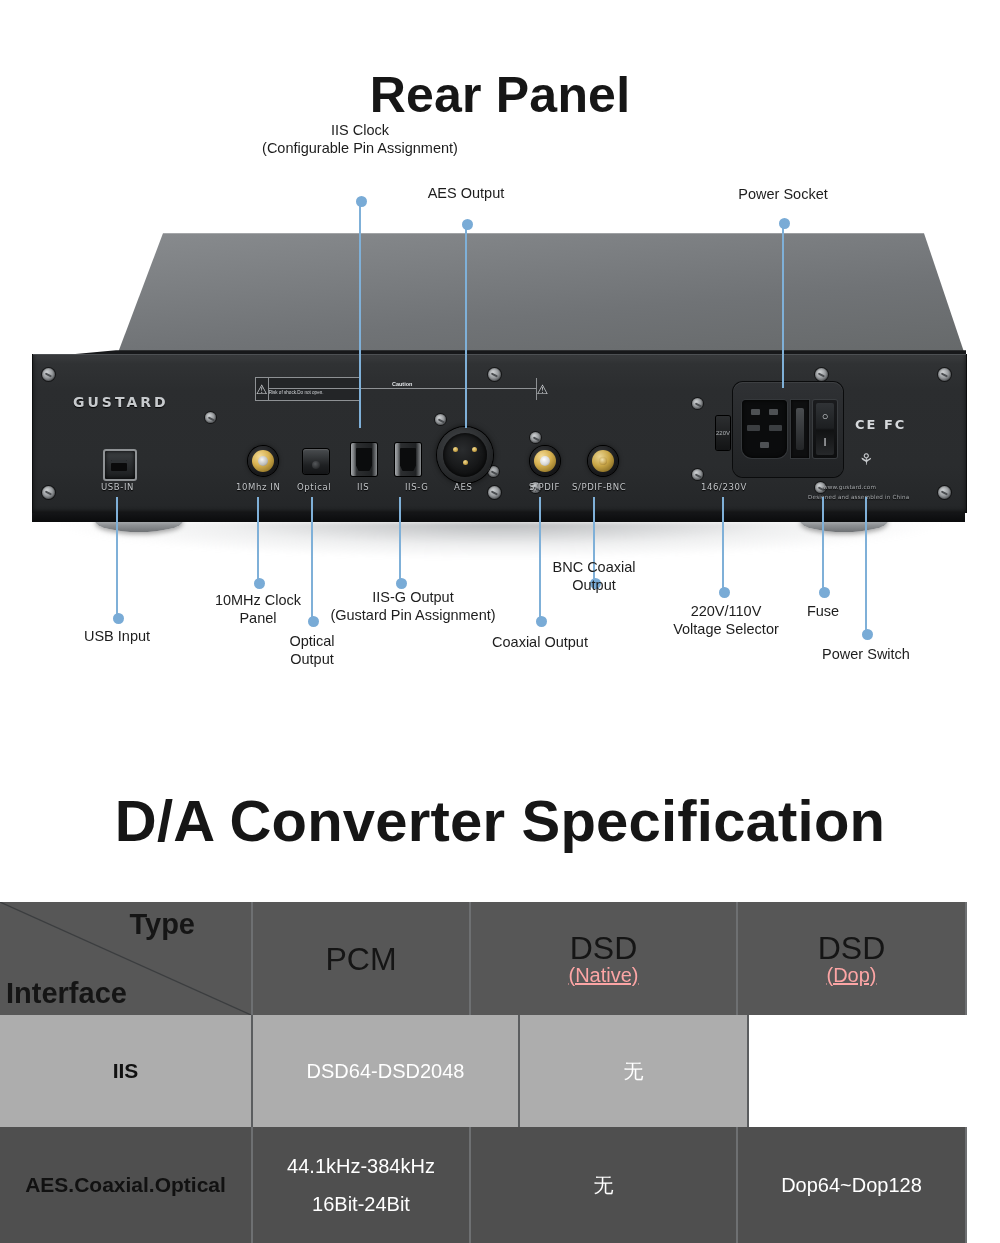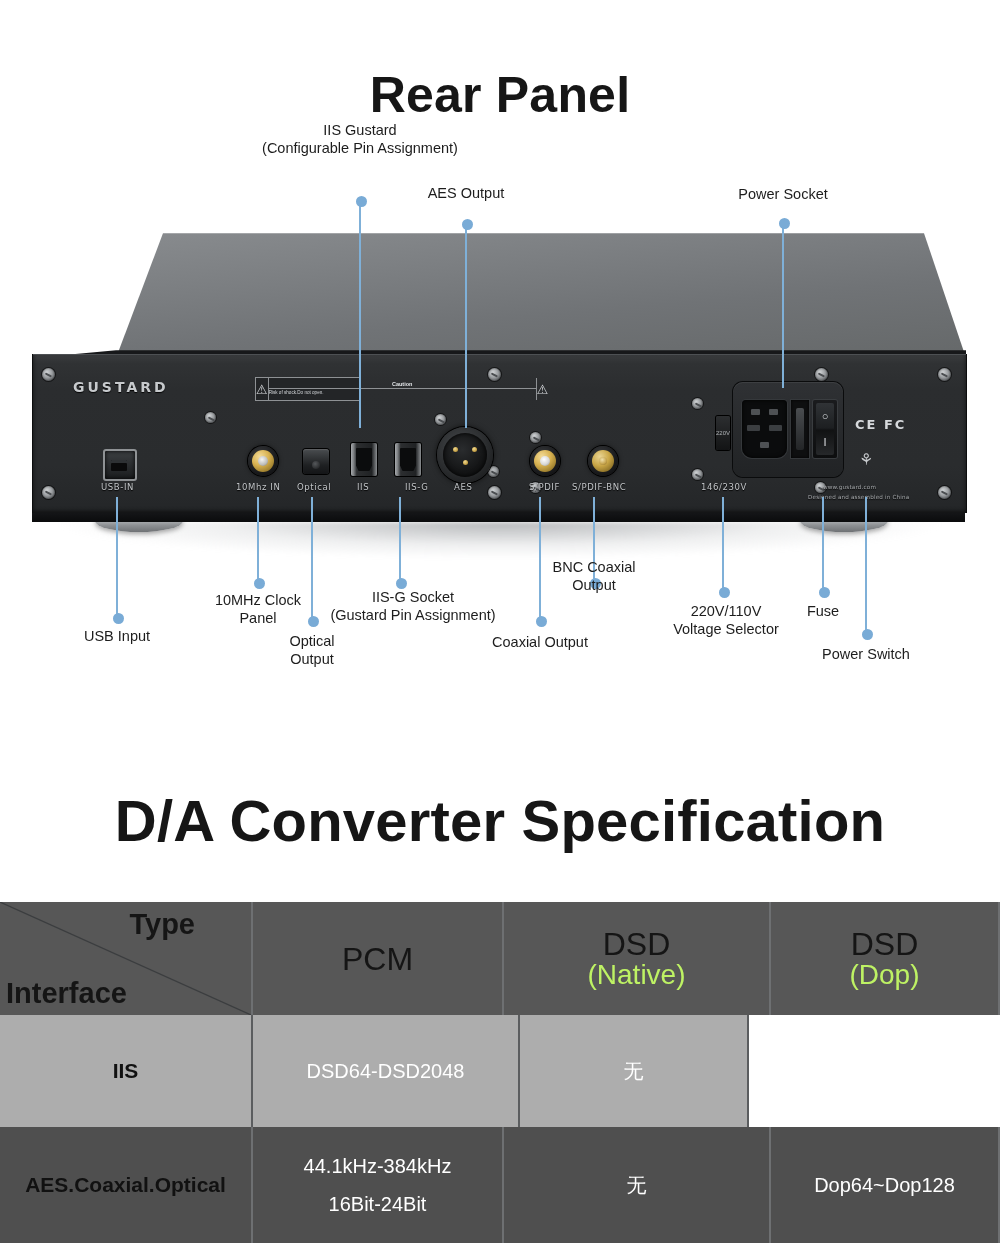--- a/index.html
+++ b/index.html
@@ -222,32 +222,32 @@
   
   #spec-table{position:absolute;left:0;top:902px;width:1000px;}
   .trow{display:flex;width:1000px;}
   .tcell{
     box-sizing:border-box;border-right:2px solid #5b5d5f;
     display:flex;align-items:center;justify-content:center;text-align:center;
     font-size:20px;line-height:28px;
   }
   .tcell:last-child{border-right:none;}
   .c0{width:253px;}
-  .c1{width:251px;}
+  .c1{width:218px;}
   .c2{width:267px;}
   .c3{width:229px;}
 
   .hdr .tcell{height:113px;background:#575757;color:#111;font-size:30px;border-right:2px solid #6e7072;}
   .hdr .corner{position:relative;}
   .hdr .corner .type{position:absolute;right:56px;top:8px;font-size:29px;font-weight:bold;color:#151515;}
   .hdr .corner .iface{position:absolute;left:6px;bottom:8px;font-size:29px;font-weight:bold;color:#151515;}
   .hdr .corner .diag{position:absolute;left:0;top:0;width:100%;height:100%;}
   .hdr .stack{display:flex;flex-direction:column;align-items:center;justify-content:center;line-height:1.02;}
   .hdr .stack .big{font-size:32px;color:#151515;}
-  .hdr .stack .sub{font-size:28px;color:#bef264;}
+  .hdr .stack .sub{font-size:20px;color:#fca5a5;text-decoration:underline;}
   .hdr .one{font-size:32px;color:#151515;}
 
   .rlight .tcell{height:112px;background:#adadad;color:#ffffff;border-right:2px solid #5b5d5f;}
   .rlight .tcell.c0{color:#111;font-weight:bold;font-size:21px;}
   .rdark  .tcell{height:116px;background:#4f4f4f;color:#ffffff;border-right:2px solid #6e7072;}
   .rdark  .tcell.c0{color:#111;font-weight:bold;font-size:21px;}
   .twoline{display:flex;flex-direction:column;gap:10px;}
 </style>
 </head>
 <body>
@@ -277,21 +277,21 @@
     <div class="screw" style="left:905px;top:132px;"></div>
     <div class="screw sm" style="left:659px;top:44px;"></div>
     <div class="screw sm" style="left:659px;top:115px;"></div>
     <div class="screw sm" style="left:782px;top:128px;"></div>
     <div class="screw sm" style="left:402px;top:60px;"></div>
     <div class="screw sm" style="left:172px;top:58px;"></div>
     <div class="screw sm" style="left:455px;top:112px;"></div>
     <div class="screw sm" style="left:497px;top:78px;"></div>
     <div class="screw sm" style="left:497px;top:128px;"></div>
 
-    <div class="brand" style="left:40px;top:25px;">GUSTARD</div>
+    <div class="brand" style="left:40px;top:40px;">GUSTARD</div>
 
     <div class="caution" style="left:222px;top:23px;">
       <div class="tri">⚠</div>
       <div class="mid">
         <div class="c1">Caution</div>
         <div class="c2">Risk of shock.Do not open.</div>
       </div>
       <div class="tri r">⚠</div>
     </div>
 
@@ -360,21 +360,21 @@
     <div class="plabel tiny" style="left:775px;top:140px;">Designed and assembled in China</div>
   </div>
 
   <div class="rear-bottom"></div>
 </div>
 
 <div id="callouts">
     <div class="callout" style="left: 360px; top: 0px;">
       <div class="lead" style="top: 206px; height: 222px; left: -1px;"></div>
       <div class="dot" style="top: 196px;"></div>
-      <div class="lbl" style="left: -220px; width: 440px; top: 122px; transform: translateX(0px);">IIS Gustard
+      <div class="lbl" style="left: -220px; width: 440px; top: 122px; transform: translateX(0px);">IIS Clock
 (Configurable Pin Assignment)</div>
     </div>
     <div class="callout" style="left: 466px; top: 0px;">
       <div class="lead" style="top: 229px; height: 199px; left: -1px;"></div>
       <div class="dot" style="top: 219px;"></div>
       <div class="lbl" style="left: -220px; width: 440px; top: 184.5px; transform: translateX(0px);">AES Output</div>
     </div>
     <div class="callout" style="left: 783px; top: 0px;">
       <div class="lead" style="top: 228px; height: 160px; left: -1px;"></div>
       <div class="dot" style="top: 218px;"></div>
@@ -393,21 +393,21 @@
     </div>
     <div class="callout" style="left: 312px; top: 0px;">
       <div class="lead" style="top: 497px; height: 124px; left: -1px;"></div>
       <div class="dot" style="top: 616px;"></div>
       <div class="lbl" style="left: -220px; width: 440px; top: 633px; transform: translateX(0px);">Optical
 Output</div>
     </div>
     <div class="callout" style="left: 400px; top: 0px;">
       <div class="lead" style="top: 497px; height: 86px; left: -1px;"></div>
       <div class="dot" style="top: 578px;"></div>
-      <div class="lbl" style="left: -220px; width: 440px; top: 589px; transform: translateX(13px);">IIS-G Socket
+      <div class="lbl" style="left: -220px; width: 440px; top: 589px; transform: translateX(13px);">IIS-G Output
 (Gustard Pin Assignment)</div>
     </div>
     <div class="callout" style="left: 540px; top: 0px;">
       <div class="lead" style="top: 497px; height: 124px; left: -1px;"></div>
       <div class="dot" style="top: 616px;"></div>
       <div class="lbl" style="left: -220px; width: 440px; top: 634px; transform: translateX(0px);">Coaxial Output</div>
     </div>
     <div class="callout" style="left: 594px; top: 0px;">
       <div class="lead" style="top: 497px; height: 86px; left: -1px;"></div>
       <div class="dot" style="top: 578px;"></div>

